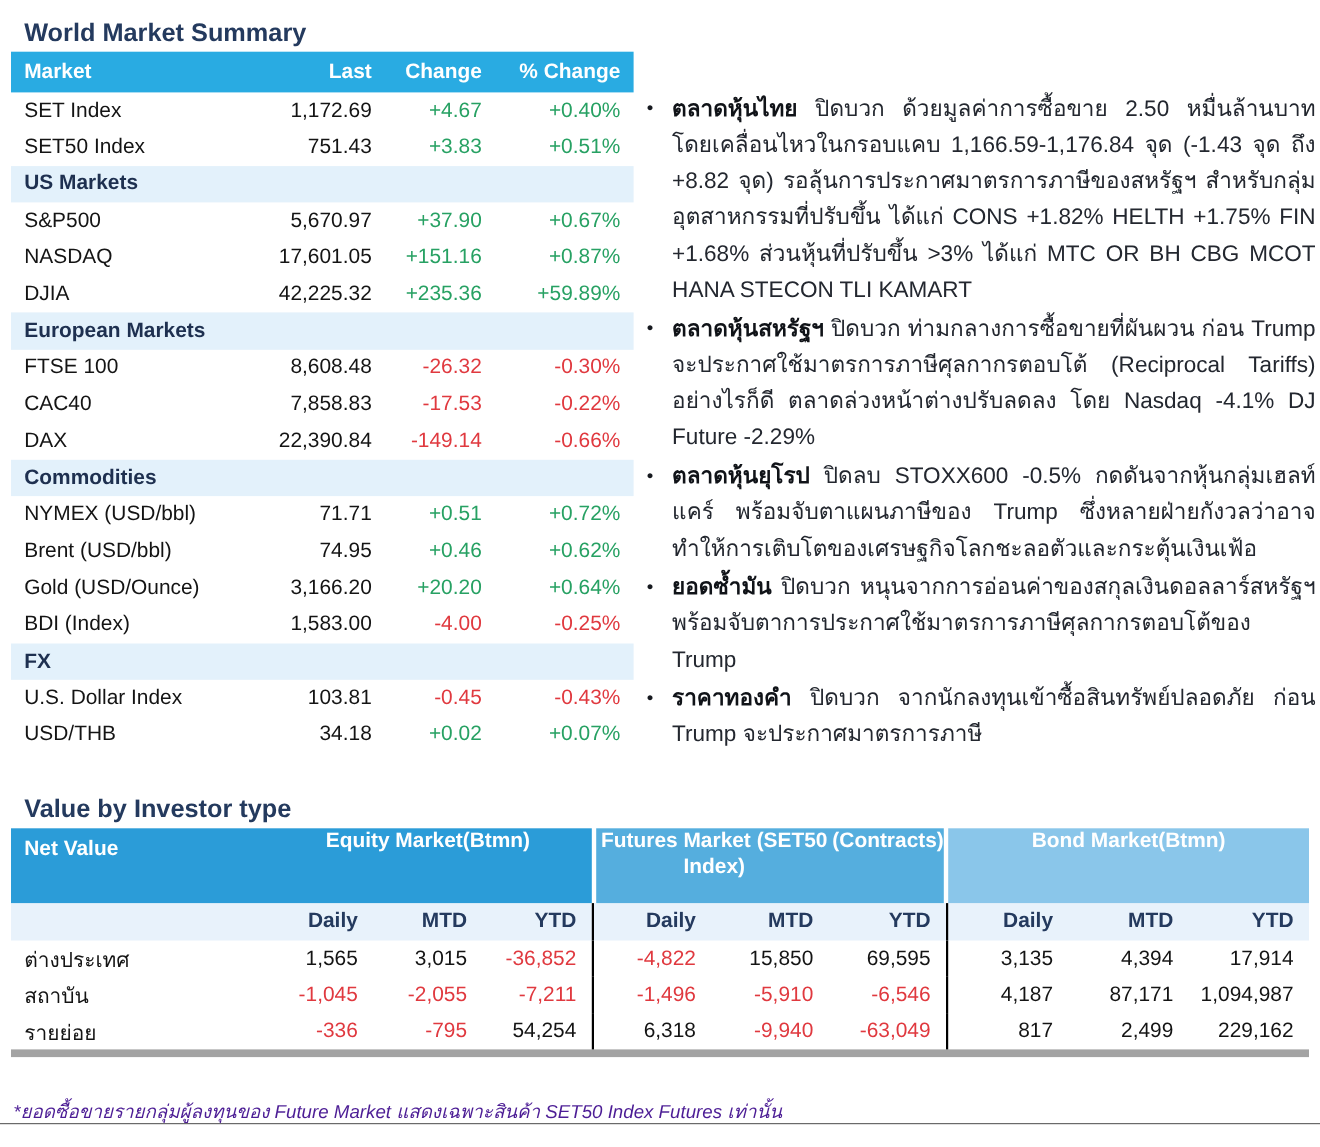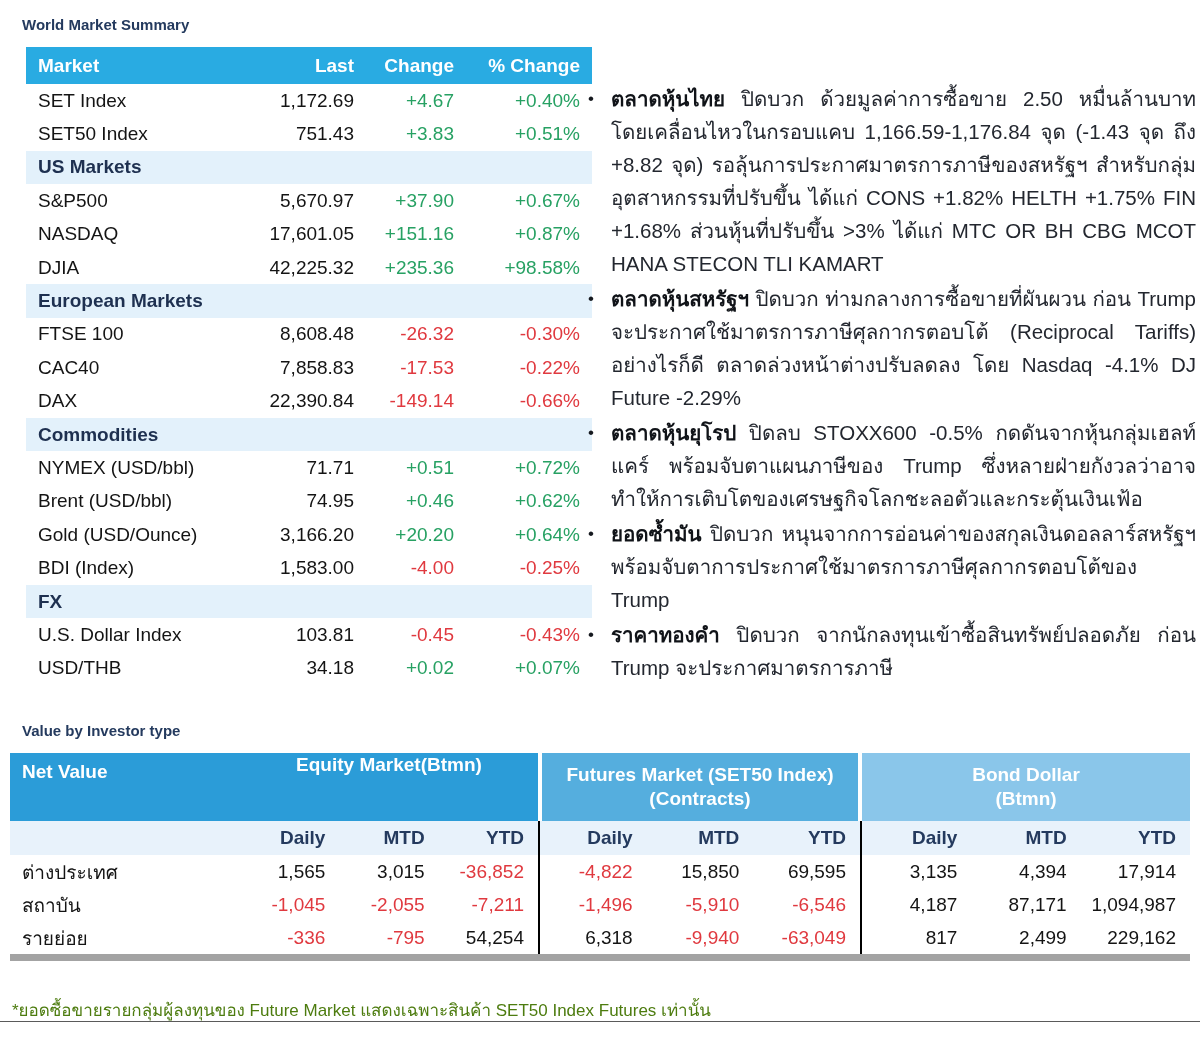--- a/index.html
+++ b/index.html
@@ -2,27 +2,27 @@
 <html style="--header_cyan: #29abe2; --section_band: #e3f1fb; --subheader_band: #e8f2fb; --equity_header: #2b9cd8; --futures_header: #55aede; --bond_header: #8ac6ea; --green: #27a163; --red: #e0393f; --navy: #243a5e;"><head>
 <meta charset="utf-8">
 <style>
   html,body{margin:0;padding:0;}
   body{
     width:1200px;height:1043px;position:relative;background:#fff;
     font-family:"Liberation Sans","DejaVu Sans",sans-serif;
     color:#141414;overflow:hidden;
   }
   .page-title{
-    position:absolute;left:22px;font-size:15px;font-weight:bold;color:var(--navy,#243a5e);
+    position:absolute;left:22px;font-size:23px;font-weight:bold;color:var(--navy,#243a5e);
   }
   #wm-title{top:16px;}
   #inv-title{top:722px;}
 
   
-  .wm-table{position:absolute;left:26px;top:47px;width:566px;font-size:19px;}
+  .wm-table{position:absolute;left:10px;top:47px;width:566px;font-size:19px;}
   .wm-header{display:flex;align-items:center;height:37px;background:var(--header_cyan,#29abe2);
     color:#fff;font-weight:bold;}
   .wm-row{display:flex;align-items:center;height:33.4px;}
   .wm-row.section{background:var(--section_band,#e3f1fb);}
   .wm-row.section .c-market{font-weight:bold;color:#1e3050;}
   .c-market{flex:1;padding-left:12px;}
   .c-last{width:112px;text-align:right;}
   .c-chg{width:100px;text-align:right;}
   .c-pct{width:126px;text-align:right;padding-right:12px;}
   .up{color:var(--green,#27a163);}
@@ -32,39 +32,39 @@
   .bullets{position:absolute;left:588px;top:82px;width:608px;font-size:20.5px;
     line-height:33px;color:#23272f;}
   .bullet{display:flex;margin-bottom:2px;}
   .bmark{width:23px;flex:none;font-size:17px;color:#16191f;}
   .btext{flex:1;text-align:justify;}
   .btext b{color:#101318;}
 
   
   .inv-table{position:absolute;left:10px;top:753px;width:1180px;font-size:19px;}
   .inv-ghead{display:flex;height:68px;color:#fff;font-weight:bold;}
-  .gh{display:flex;flex-direction:column;justify-content:center;text-align:center;line-height:24px;}
+  .gh{display:flex;justify-content:center;text-align:center;line-height:24px;}
   .gh1{width:528px;background:var(--equity_header,#2b9cd8);display:flex;flex-direction:row;}
   .gh1 .nv{width:230px;text-align:left;padding:7px 0 0 12px;box-sizing:border-box;}
   .gh1 .ghc{flex:1;display:flex;flex-direction:row;justify-content:center;line-height:24px;}
   .gh2{width:316px;background:var(--futures_header,#55aede);margin-left:4px;}
   .gh3{width:328px;background:var(--bond_header,#8ac6ea);margin-left:4px;}
   .inv-sub{display:flex;align-items:center;height:34px;background:var(--subheader_band,#e8f2fb);
     font-weight:bold;color:var(--navy,#243a5e);}
   .inv-body{border-bottom:7px solid #a3a3a3;}
   .inv-row{display:flex;align-items:center;height:33px;}
   .col-label{width:230px;padding-left:12px;box-sizing:border-box;}
   .grp{display:flex;height:100%;align-items:center;box-sizing:border-box;}
   .grp.eq{width:298px;}
   .grp.fu{width:322px;border-left:2px solid #000;}
   .grp.bo{width:330px;border-left:2px solid #000;}
   .grp span{flex:1;text-align:right;padding-right:14px;}
   .neg{color:var(--red,#e0393f);}
 
-  .footnote{position:absolute;left:12px;top:996px;font-size:17px;color:#4d7c0f;}
+  .footnote{position:absolute;left:12px;top:996px;font-size:17px;font-style:italic;color:#4c1d95;}
   .footer-line{position:absolute;left:0;top:1021px;width:1200px;border-top:1px solid #5a5a5a;}
 </style>
 </head>
 <body>
 
 <div class="page-title" id="wm-title">World Market Summary</div>
 
 <div class="wm-table">
   <div class="wm-header">
     <span class="c-market">Market</span>
@@ -97,21 +97,21 @@
       <div class="wm-row">
         <span class="c-market">NASDAQ</span>
         <span class="c-last">17,601.05</span>
         <span class="c-chg up">+151.16</span>
         <span class="c-pct up">+0.87%</span>
       </div>
       <div class="wm-row">
         <span class="c-market">DJIA</span>
         <span class="c-last">42,225.32</span>
         <span class="c-chg up">+235.36</span>
-        <span class="c-pct up">+98.58%</span>
+        <span class="c-pct up">+59.89%</span>
       </div>
       <div class="wm-row section">
         <span class="c-market">European Markets</span>
       </div>
       <div class="wm-row">
         <span class="c-market">FTSE 100</span>
         <span class="c-last">8,608.48</span>
         <span class="c-chg down">-26.32</span>
         <span class="c-pct down">-0.30%</span>
       </div>
@@ -204,21 +204,21 @@
       <div class="ghc">
         <div>Equity Market</div>
         <div>(Btmn)</div>
       </div>
     </div>
     <div class="gh gh2">
       <div>Futures Market (SET50 Index)</div>
       <div>(Contracts)</div>
     </div>
     <div class="gh gh3">
-      <div>Bond Dollar</div>
+      <div>Bond Market</div>
       <div>(Btmn)</div>
     </div>
   </div>
   <div class="inv-sub" id="inv-sub">
       <span class="col-label"></span>
       <div class="grp eq">
         <span>Daily</span>
         <span>MTD</span>
         <span>YTD</span>
       </div>

